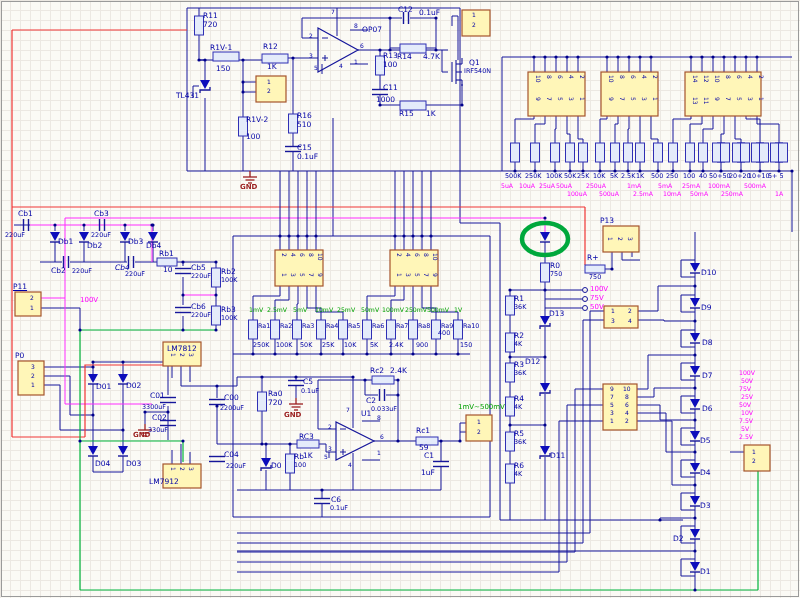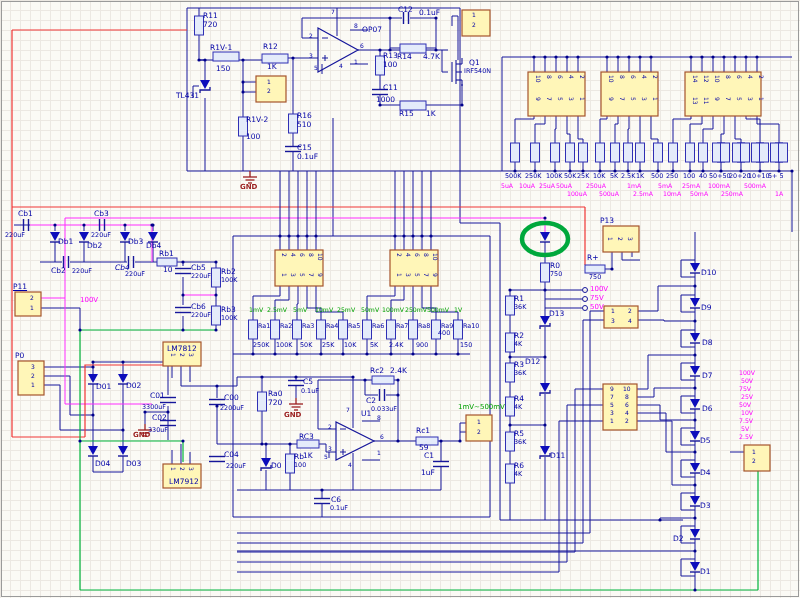--- a/index.html
+++ b/index.html
@@ -768,21 +768,21 @@
       <div class="lbl " style="left: 96px; top: 383px;">D01</div>
       <div class="lbl " style="left: 126px; top: 382px;">D02</div>
       <div class="lbl " style="left: 95px; top: 460px;">D04</div>
       <div class="lbl " style="left: 126px; top: 460px;">D03</div>
       <div class="lbl " style="left: 150px; top: 392px;">C01</div>
       <div class="lbl s" style="left: 142px; top: 404px;">3300uF</div>
       <div class="lbl r" style="left: 133px; top: 432px;">GND</div>
       <div class="lbl " style="left: 152px; top: 414px;">C02</div>
       <div class="lbl s" style="left: 148px; top: 427px;">330uF</div>
       <div class="lbl " style="left: 167px; top: 345px; text-align: right;">LM7812</div>
-      <div class="lbl " style="left: 169px; top: 478px;">LM7912</div>
+      <div class="lbl " style="left: 149px; top: 478px;">LM7912</div>
       <div class="lbl pr" style="left: 176px; top: 353px;">1</div>
       <div class="lbl pr" style="left: 185px; top: 353px;">2</div>
       <div class="lbl pr" style="left: 194px; top: 353px;">3</div>
       <div class="lbl pr" style="left: 176px; top: 467px;">1</div>
       <div class="lbl pr" style="left: 185px; top: 467px;">2</div>
       <div class="lbl pr" style="left: 194px; top: 467px;">3</div>
       <div class="lbl " style="left: 224px; top: 394px;">C00</div>
       <div class="lbl s" style="left: 220px; top: 405px;">2200uF</div>
       <div class="lbl " style="left: 224px; top: 451px;">C04</div>
       <div class="lbl s" style="left: 226px; top: 463px;">220uF</div>

